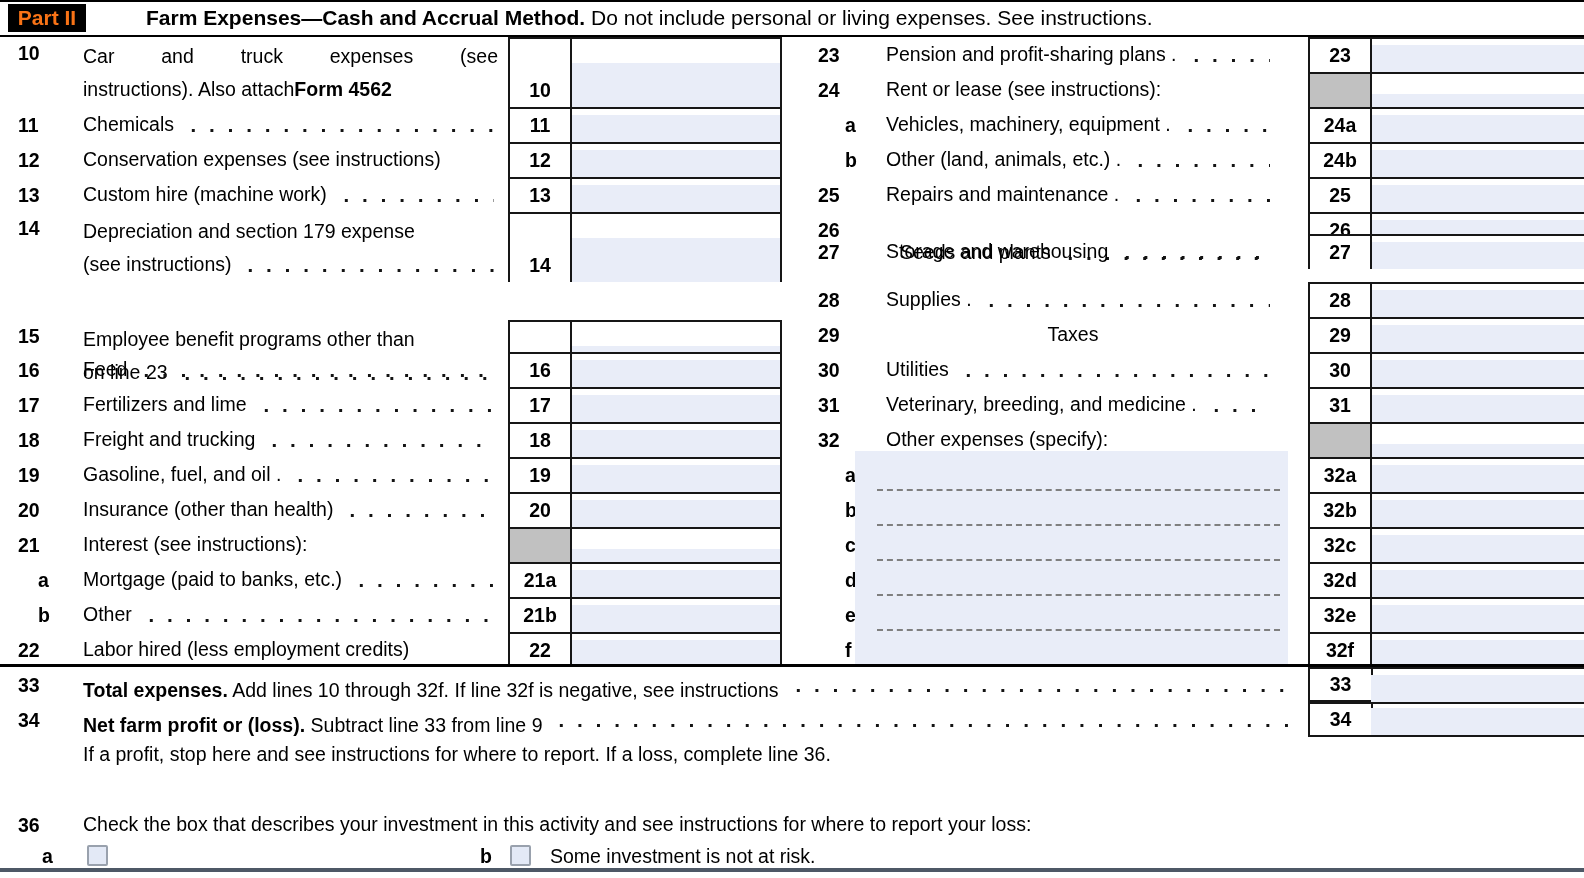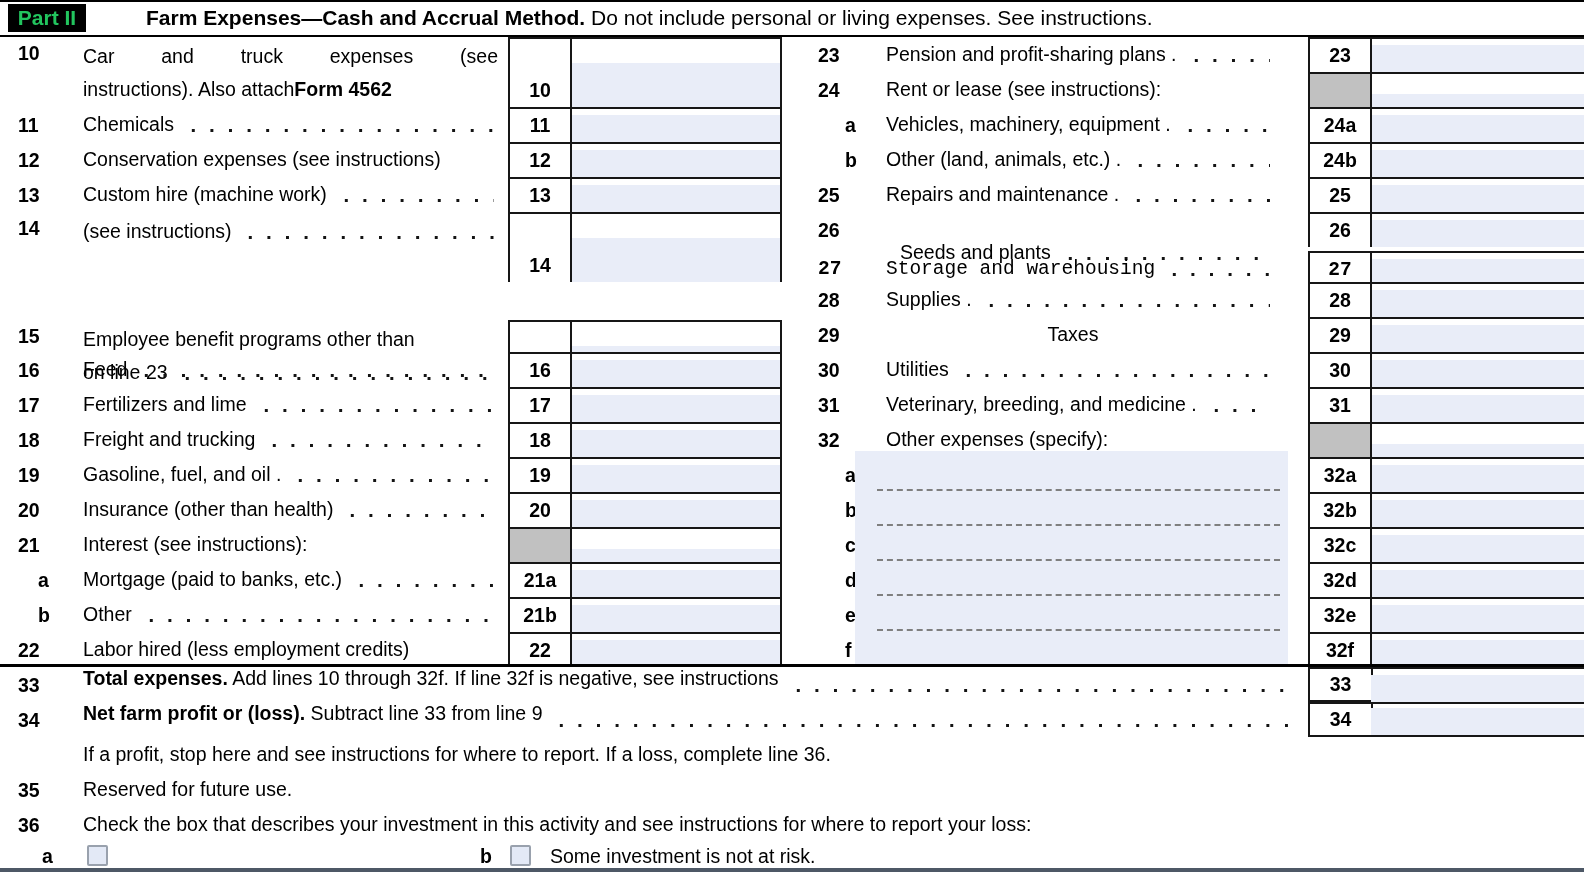--- a/index.html
+++ b/index.html
@@ -1,21 +1,21 @@
 <!DOCTYPE html>
 <html style="--blue: #e9edf8; --gray: #c1c1c1; --border: #161616; --cbfill: #e3e9f6; --cbborder: #99a1ad;"><head>
 <meta charset="utf-8">
 <style>
   html,body{margin:0;padding:0;background:#fff;}
   .page{position:relative;width:1584px;height:878px;background:#fff;overflow:hidden;
         font-family:"Liberation Sans",sans-serif;color:#000;font-size:19.5px;}
   
   .topline{position:absolute;left:0;top:0;width:100%;height:2px;background:#000;}
   .hdrline{position:absolute;left:0;top:35px;width:100%;height:2px;background:#000;}
-  .part-badge{position:absolute;left:8px;top:4px;width:78px;height:28px;background:#000;color:#22c55e;
+  .part-badge{position:absolute;left:8px;top:4px;width:78px;height:28px;background:#000;color:#f97316;
               font-weight:bold;font-size:21px;display:flex;align-items:center;justify-content:center;}
   .hdr-title{position:absolute;left:146px;top:4px;height:28px;line-height:28px;font-size:21px;white-space:nowrap;}
   .hdr-title .bold{font-weight:bold;}
   
   .col{position:absolute;top:37px;}
   #leftcol{left:0;width:782px;height:630px;}
   #rightcol{left:800px;width:784px;height:630px;}
   .row{position:absolute;left:0;width:100%;}
   .rnum{position:absolute;font-weight:bold;white-space:nowrap;}
   .rnum.mid{top:50%;transform:translateY(-50%);}
@@ -39,21 +39,21 @@
   .ramt.lamt{border-right:2px solid var(--border,#161616);}
   .fld{position:absolute;left:0;right:0;bottom:0;background:var(--blue,#e9edf8);}
   .f-sgl{height:27px;} .f-dbl{height:44px;} .f-gray{height:13px;}
   .specfld{position:absolute;left:55px;width:433px;top:0;bottom:0;background:var(--blue,#e9edf8);}
   .specdash{position:absolute;left:22px;right:8px;bottom:1px;border-bottom:2px dashed #7f7f7f;}
   .specpre{position:absolute;left:55px;width:433px;bottom:0;height:6px;background:var(--blue,#e9edf8);}
   
   .thick{position:absolute;left:0;top:664px;width:100%;height:3px;background:#000;z-index:3;}
   .b-row{position:absolute;left:0;width:100%;height:35px;}
   .b-num{position:absolute;left:18px;top:50%;transform:translateY(-50%);font-weight:bold;}
-  .b-label{position:absolute;left:83px;right:286px;top:0;bottom:0;display:flex;align-items:flex-start;}
+  .b-label{position:absolute;left:83px;right:286px;top:0;bottom:0;display:flex;align-items:flex-end;}
   .b-label .bold{font-weight:bold;}
   .b-label .txt{white-space:pre;}
   .b-box{position:absolute;left:1308px;width:65px;top:0;bottom:0;box-sizing:border-box;
          border:2px solid var(--border,#161616);background:#fff;display:flex;align-items:center;justify-content:center;font-weight:bold;}
   .b-amt{position:absolute;left:1371px;right:0;top:0;bottom:0;box-sizing:border-box;border-top:2px solid var(--border,#161616);}
   .b-amt.last{border-bottom:2px solid var(--border,#161616);}
   .b-text{position:absolute;left:83px;top:0;height:35px;line-height:35px;white-space:nowrap;}
   .cb{position:absolute;width:21px;height:21px;box-sizing:border-box;background:var(--cbfill,#e3e9f6);
       border:2px solid var(--cbborder,#99a1ad);border-radius:2px;top:3px;}
   .cb-label{position:absolute;top:0;height:28px;line-height:28px;white-space:nowrap;}
@@ -122,20 +122,23 @@
         </div>
         <div class="rbox">13</div>
         <div class="ramt lamt">
           <div class="fld f-sgl"></div>
         </div>
       </div>
       <div class="row" style="top: 175px; height: 70px;">
         <div class="rnum top" style="left: 18px;">14</div>
         <div class="rlabel dbl" style="left: 83px; right: 284px;">
           <div class="lab-line">
+            <span>Depreciation and section 179 expense</span>
+          </div>
+          <div class="lab-line">
             <span>(see instructions)</span>
             <div class="leader"></div>
           </div>
         </div>
         <div class="rbox bottom">14</div>
         <div class="ramt lamt">
           <div class="fld f-dbl"></div>
         </div>
       </div>
       <div class="row" style="top: 245px; height: 70px; margin-top: 38px;">
@@ -341,21 +344,21 @@
           <div class="lab-line">
             <span>Seeds and plants</span>
             <div class="leader"></div>
           </div>
         </div>
         <div class="rbox">26</div>
         <div class="ramt">
           <div class="fld f-sgl"></div>
         </div>
       </div>
-      <div class="row" style="top: 214px; height: 35px; font-family: Liberation Mono, monospace;">
+      <div class="row" style="top: 197px; height: 35px;">
         <div class="rnum mid" style="left: 18px;">27</div>
         <div class="rlabel sgl" style="left: 86px; right: 310px;">
           <div class="lab-line">
             <span>Storage and warehousing</span>
             <div class="leader"></div>
           </div>
         </div>
         <div class="rbox">27</div>
         <div class="ramt">
           <div class="fld f-sgl"></div>
@@ -511,24 +514,20 @@
     <div class="b-box" style="border-top:2px solid var(--border,#161616);">34</div>
     <div class="b-amt last">
         <div class="fld f-sgl"></div>
       </div>
   </div>
 
   <div class="b-row" style="top:737px">
     <div class="b-text">If a profit, stop here and see instructions for where to report. If a loss, complete line 36.</div>
   </div>
 
-  <div class="b-row" style="top:772px">
-    <div class="b-num">35</div>
-    <div class="b-text">Reserved for future use.</div>
-  </div>
 
   <div class="b-row" style="top:807px">
     <div class="b-num">36</div>
     <div class="b-text">Check the box that describes your investment in this activity and see instructions for where to report your loss:</div>
   </div>
 
   <div class="b-row" style="top:842px;height:28px">
     <div class="cb-letter" style="left:42px">a</div>
     <div class="cb" style="left:87px"></div>
     <div class="cb-letter" style="left:480px">b</div>

